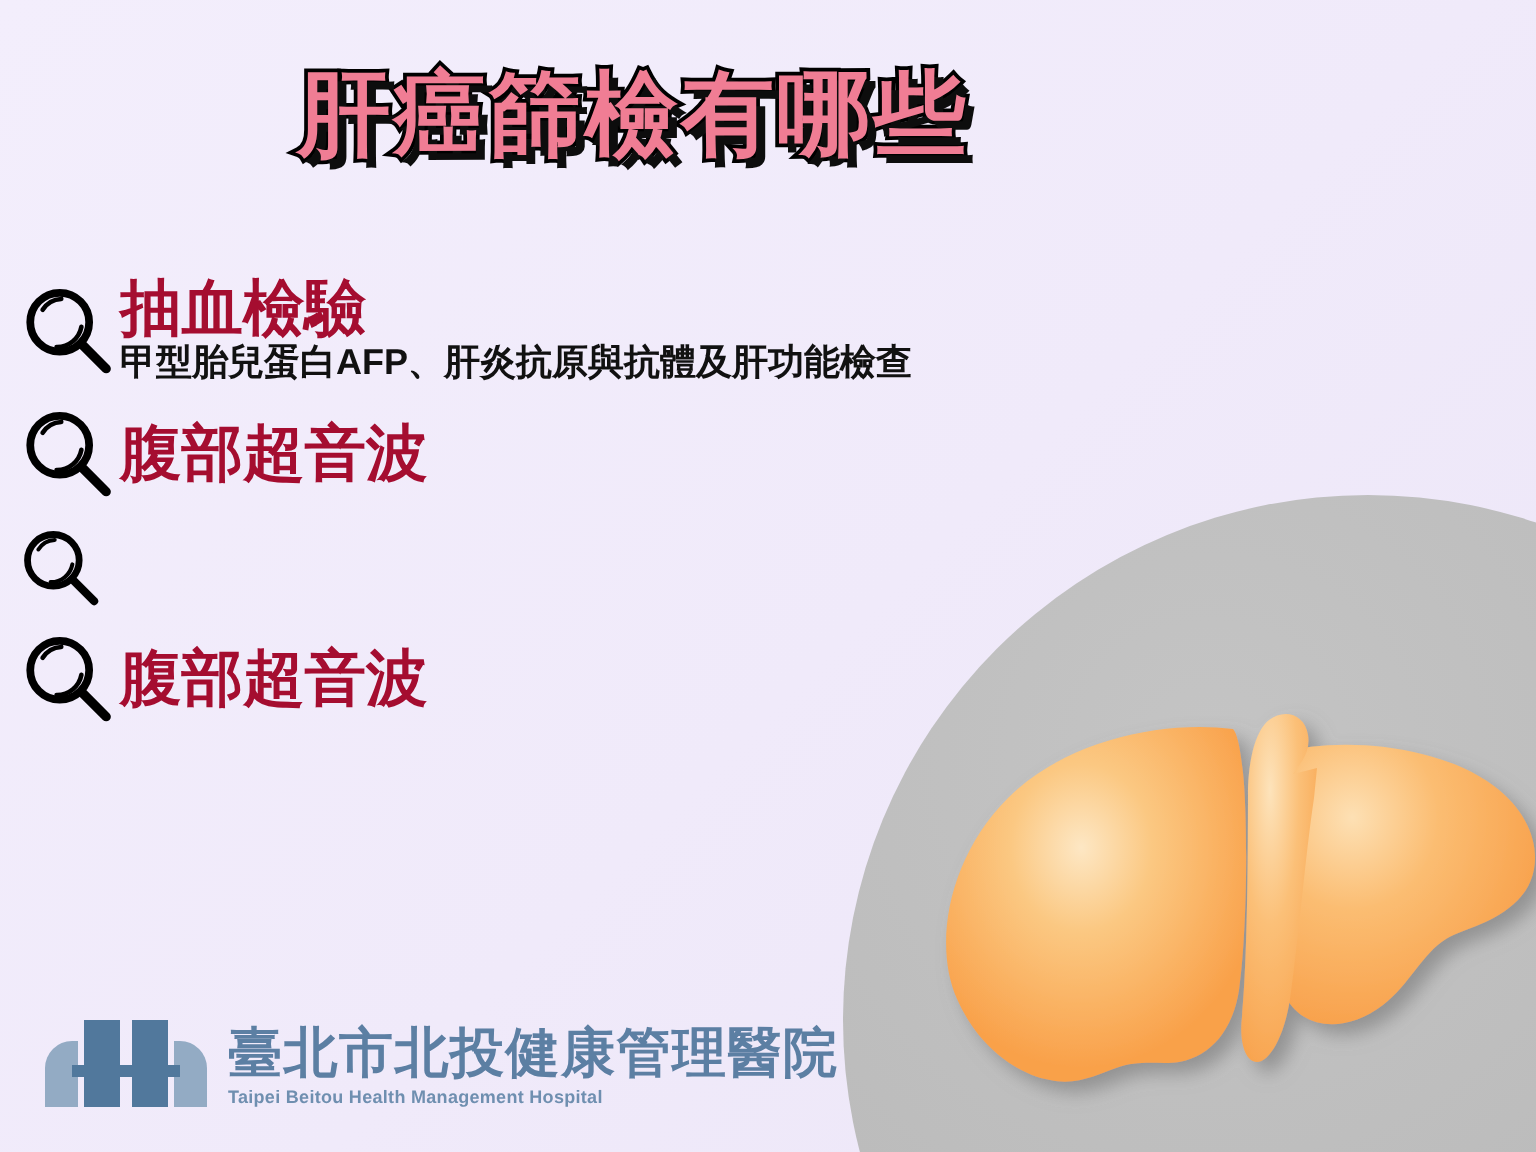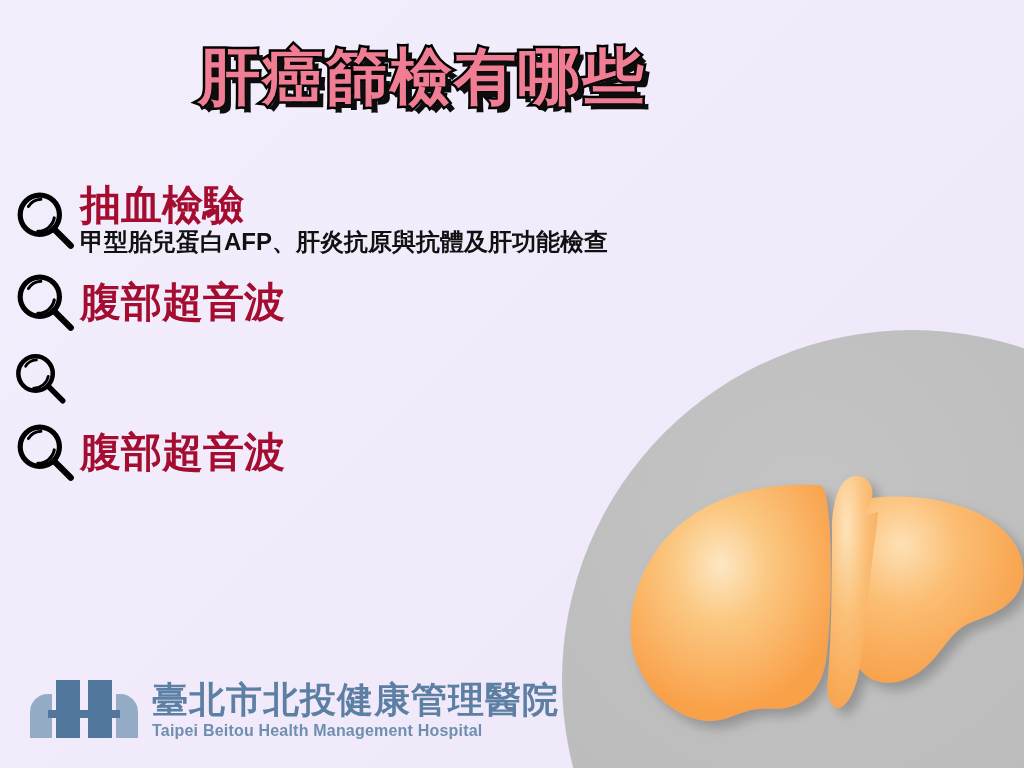--- a/index.html
+++ b/index.html
@@ -136,21 +136,21 @@
   .logo-cn {
     color: #5c7fa3;
     font-size: 36px;
     font-weight: bold;
     letter-spacing: 1px;
     line-height: 1.1;
     white-space: nowrap;
   }
   .logo-en {
     color: #6f8fb0;
-    font-size: 16px;
+    font-size: 12px;
     font-weight: bold;
     letter-spacing: 0.2px;
     line-height: 1.2;
     margin-top: 2px;
     white-space: nowrap;
   }
 </style>
 </head>
 <body>
 

